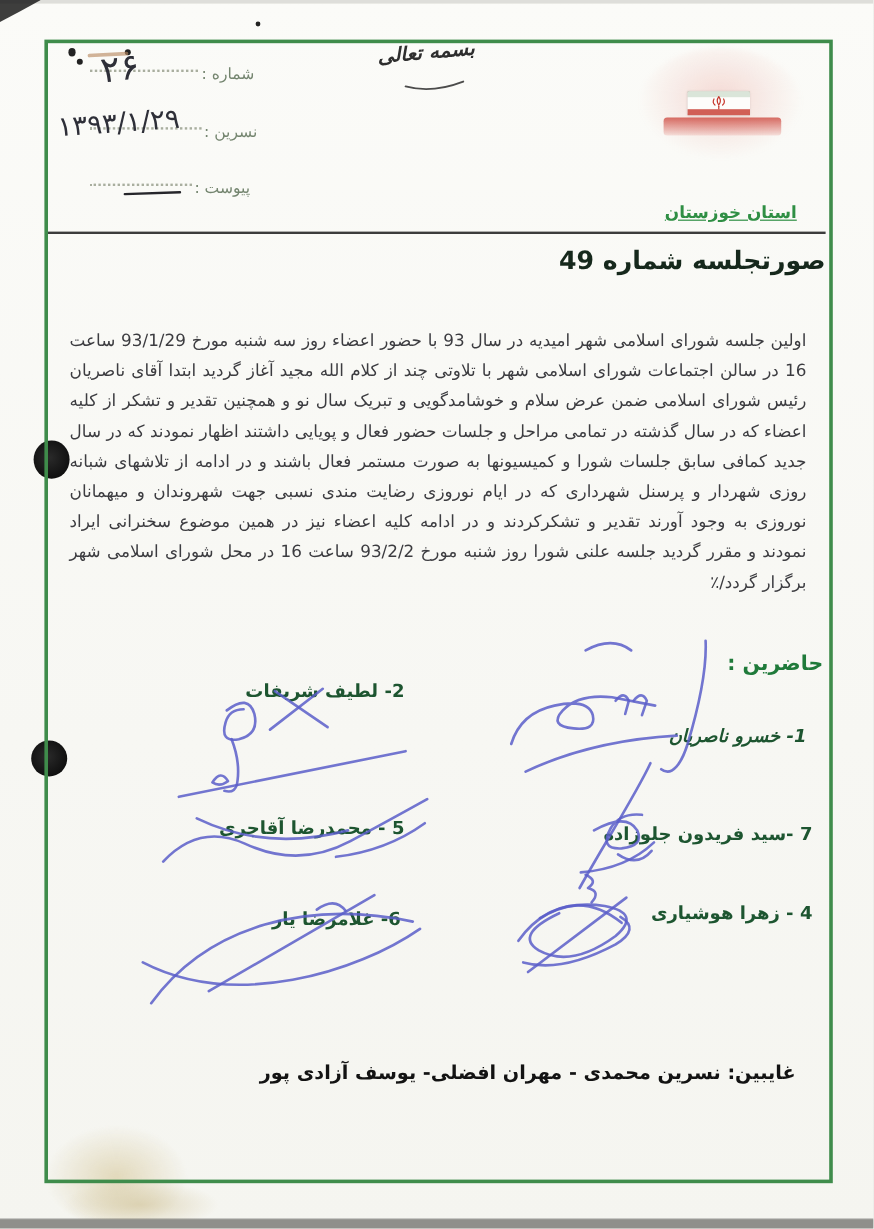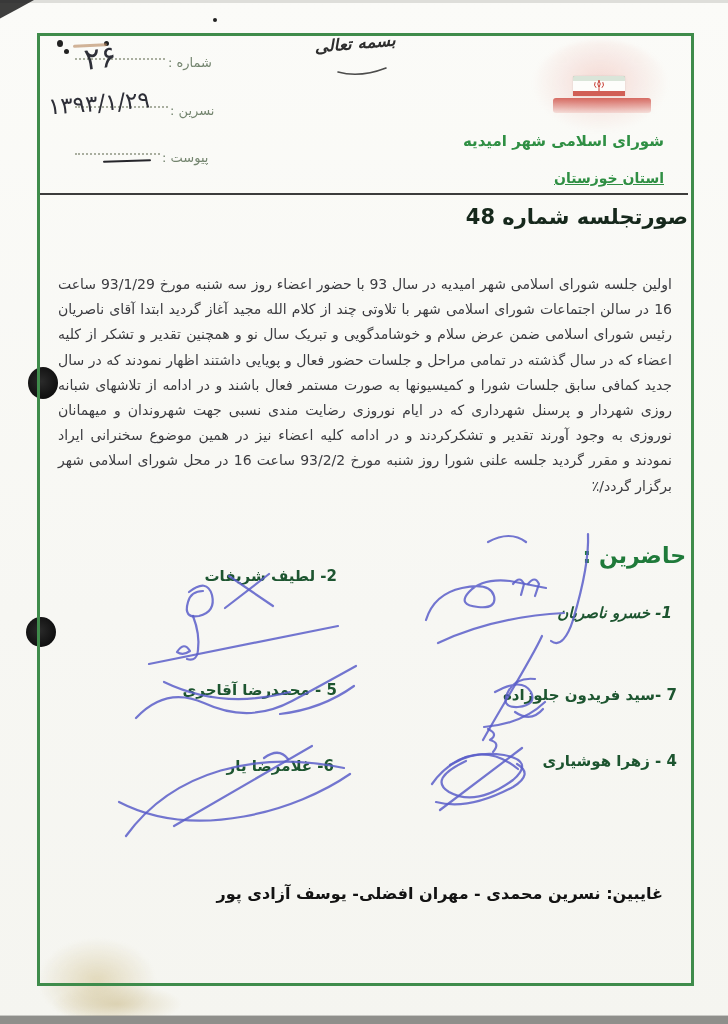--- a/index.html
+++ b/index.html
@@ -51,21 +51,21 @@
   .org-line{position:absolute;direction:rtl;text-align:right;color:#2f8f44;font-weight:bold;}
   .org-line1{right:64px;top:132px;font-size:15px;}
   .org-line2{right:64px;top:170px;font-size:14px;text-decoration:underline;}
   
   .doc-title{position:absolute;right:40px;top:205px;direction:rtl;color:#16281c;
     font-size:21px;font-weight:bold;}
   .body-text{position:absolute;left:58px;top:272px;width:614px;direction:rtl;
     text-align:justify;text-align-last:right;color:#3c3c40;font-size:14px;line-height:25.2px;}
   
   .attendees-label{position:absolute;right:42px;top:543px;direction:rtl;color:#1f7a3a;
-    font-size:22px;font-weight:bold;}
+    font-size:17px;font-weight:bold;}
   .attendee{position:absolute;direction:rtl;color:#1d5530;font-size:15px;font-weight:bold;white-space:nowrap;}
   .att-1{right:56px;top:604px;font-style:italic;}
   .att-2{right:391px;top:567px;}
   .att-3{right:51px;top:686px;}
   .att-4{right:391px;top:681px;}
   .att-5{right:51px;top:752px;}
   .att-6{right:394px;top:757px;}
   .absentees{position:absolute;right:65px;top:884px;direction:rtl;color:#131313;
     font-size:16px;font-weight:bold;white-space:nowrap;}
   
@@ -120,26 +120,25 @@
           <path d="M6 1.5 q-2.6 3.5 0 7 q2.6 -3.5 0 -7"></path>
           <path d="M2 3.5 q-1.6 3 .8 5"></path>
           <path d="M10 3.5 q1.6 3 -.8 5"></path>
           <path d="M6 9.5 l0 2.2"></path>
         </g>
       </svg>
     </div>
     <div class="ribbon"></div>
   </div>
 
-  <div class="org-line org-line1">شورای اسلامی شهر امیدیه</div>
   <div class="org-line org-line2">استان خوزستان</div>
 
   <div class="separator"></div>
 
-  <div class="doc-title">صورتجلسه شماره 48</div>
+  <div class="doc-title">صورتجلسه شماره 49</div>
 
   <div class="body-text">اولین جلسه شورای اسلامی شهر امیدیه در سال 93 با حضور اعضاء روز سه شنبه مورخ 93/1/29 ساعت 16 در سالن اجتماعات شورای اسلامی شهر با تلاوتی چند از کلام الله مجید آغاز گردید ابتدا آقای ناصریان رئیس شورای اسلامی ضمن عرض سلام و خوشامدگویی و تبریک سال نو و همچنین تقدیر و تشکر از کلیه اعضاء که در سال گذشته در تمامی مراحل و جلسات حضور فعال و پویایی داشتند اظهار نمودند که در سال جدید کمافی سابق جلسات شورا و کمیسیونها به صورت مستمر فعال باشند و در ادامه از تلاشهای شبانه روزی شهردار و پرسنل شهرداری که در ایام نوروزی رضایت مندی نسبی جهت شهروندان و میهمانان نوروزی به وجود آورند تقدیر و تشکرکردند و در ادامه کلیه اعضاء نیز در همین موضوع سخنرانی ایراد نمودند و مقرر گردید جلسه علنی شورا روز شنبه مورخ 93/2/2 ساعت 16 در محل شورای اسلامی شهر برگزار گردد/٪</div>
 
   <div class="attendees-label">حاضرین :</div>
   <div class="attendee att-1">1- خسرو ناصریان</div>
   <div class="attendee att-2">2- لطیف شریفات</div>
   <div class="attendee att-3">7 -سید فریدون جلوزاده</div>
   <div class="attendee att-4">5 - محمدرضا آقاجری</div>
   <div class="attendee att-5">4 - زهرا هوشیاری</div>
   <div class="attendee att-6">6- غلامرضا یار</div>

